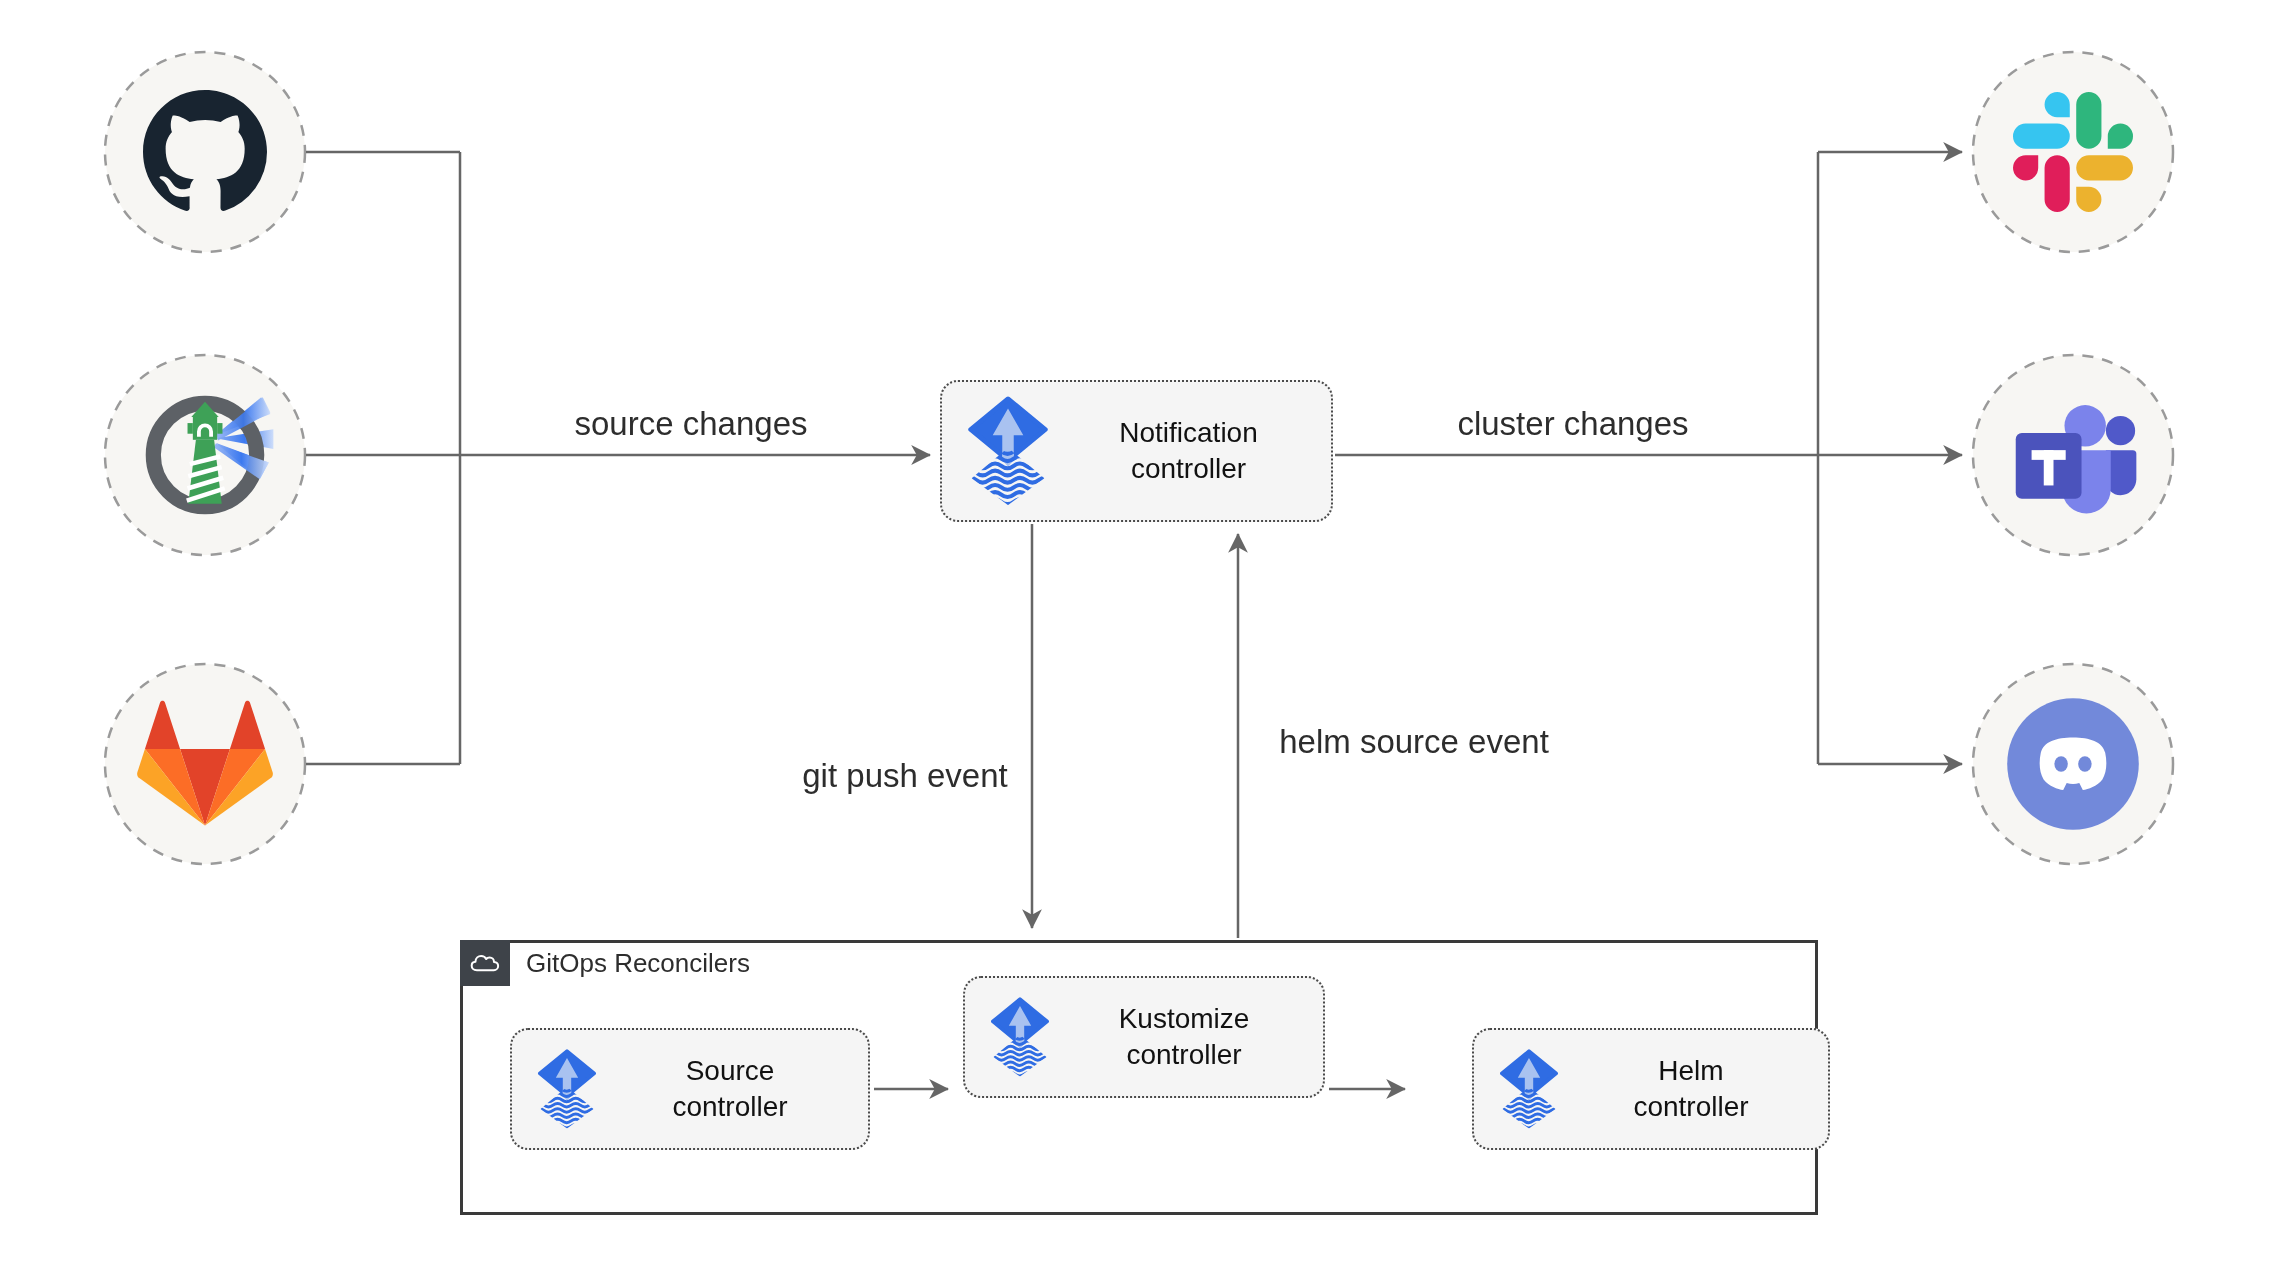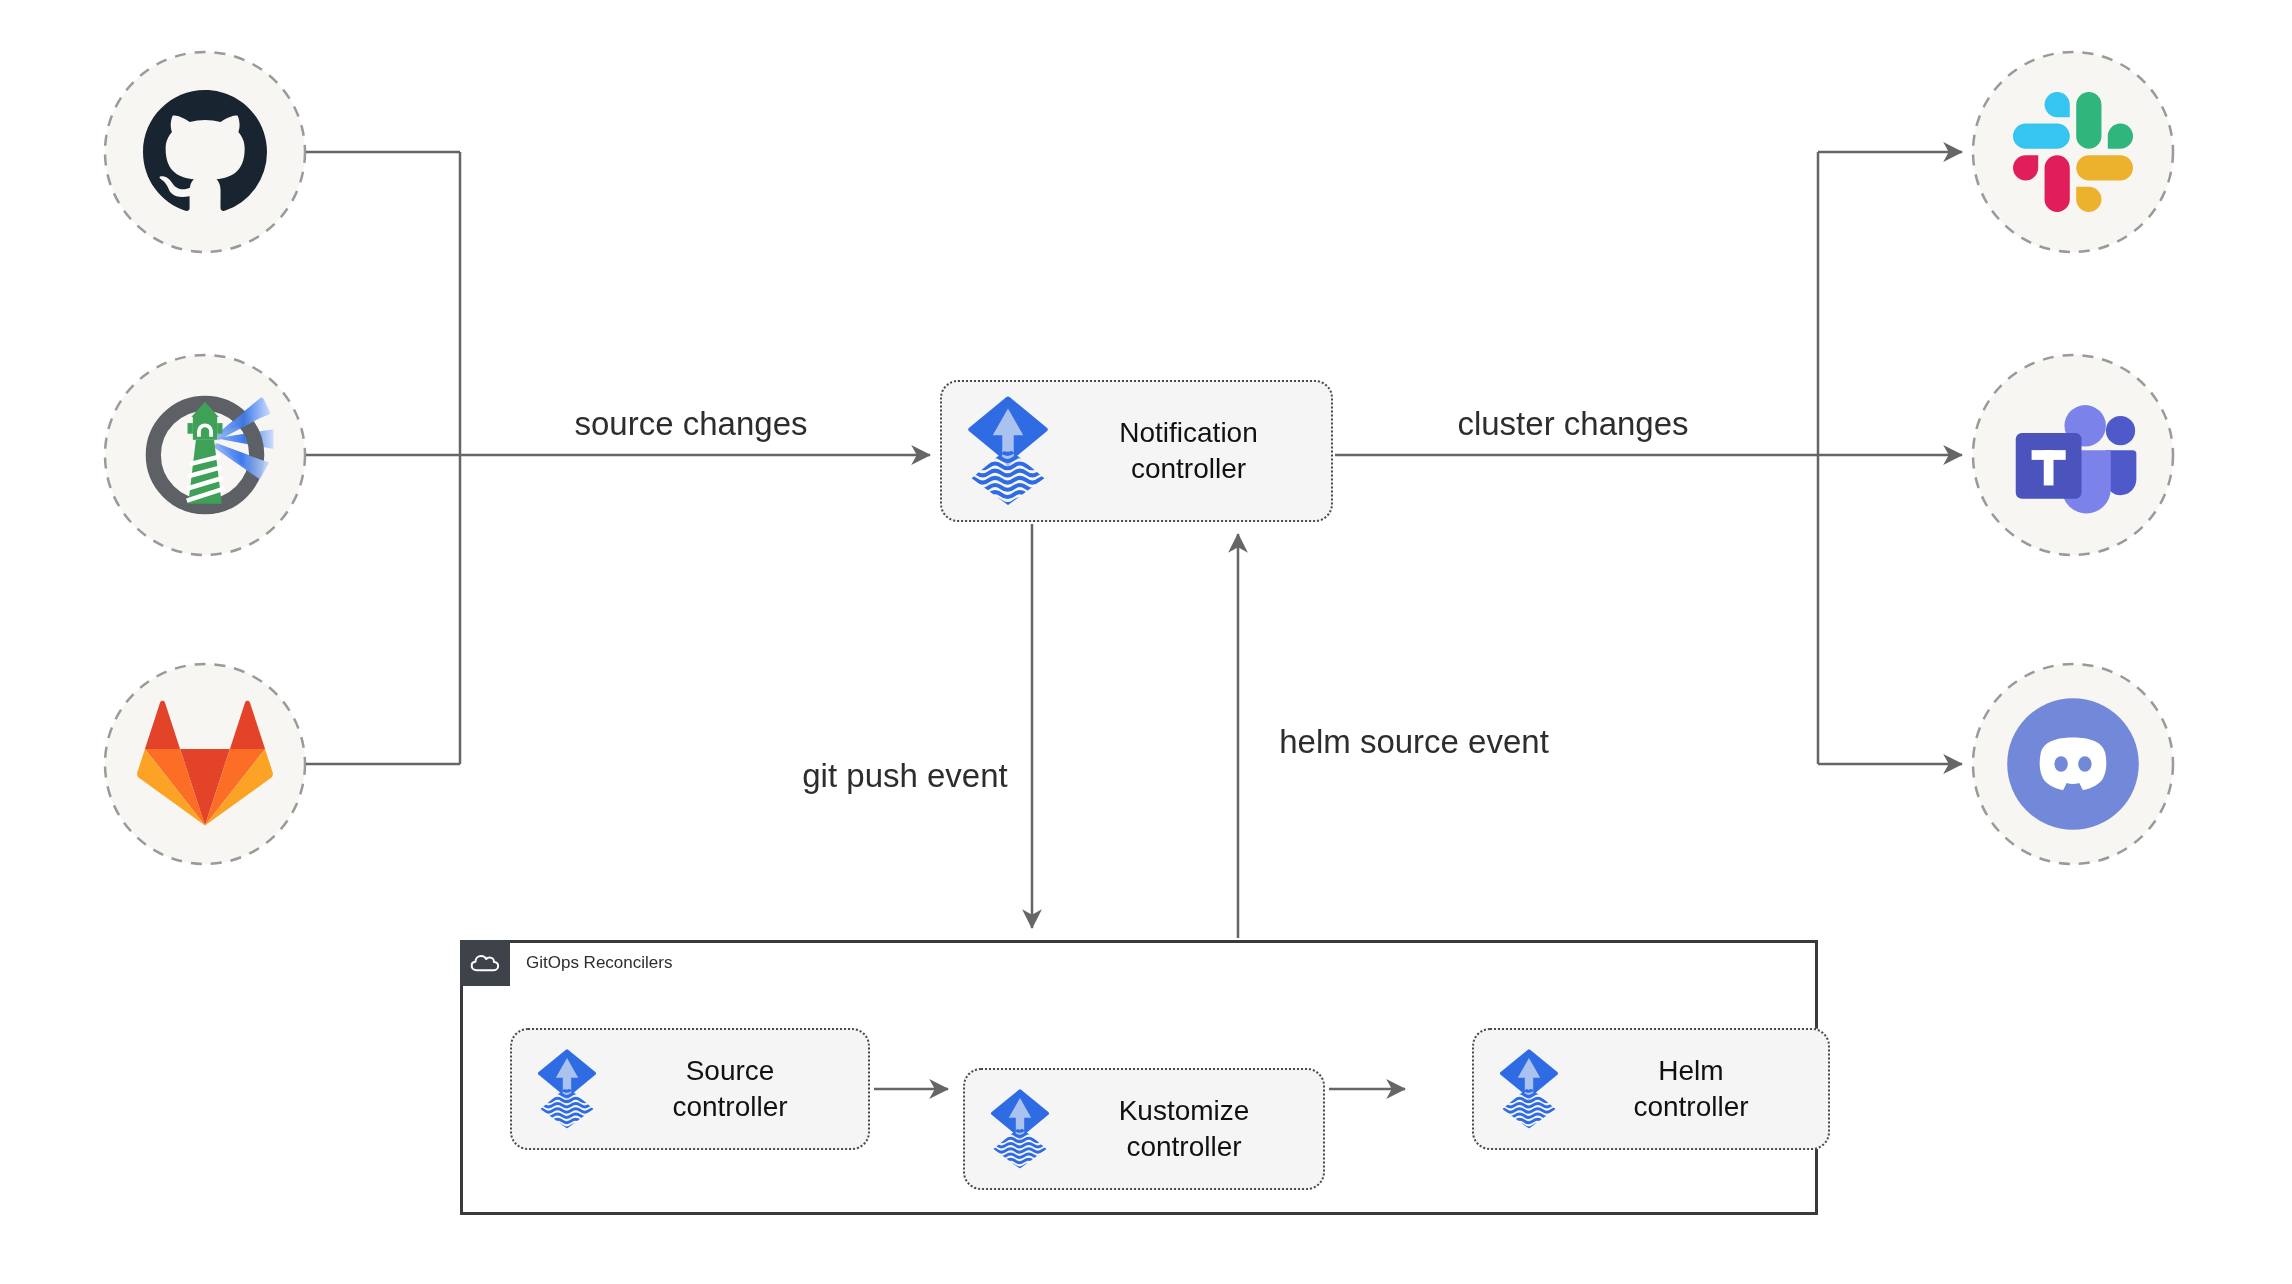--- a/index.html
+++ b/index.html
@@ -32,42 +32,42 @@
   .node .flux{flex:0 0 auto;line-height:0;}
   .node .node-label{
     flex:1 1 auto;text-align:center;
     font-size:28px;line-height:1.28;color:#111;
     white-space:pre-line;
     padding-right:10px;
   }
   #node-notification{left:940px;top:380px;width:393px;height:142px;}
   #node-notification .flux{margin-left:18px;}
   #node-source{left:510px;top:1028px;width:360px;height:122px;}
-  #node-kustomize{left:963px;top:1068px;width:362px;height:122px;}
+  #node-kustomize{left:963px;top:976px;width:362px;height:122px;}
   #node-helm{left:1472px;top:1028px;width:358px;height:122px;}
   .small-node .flux{margin-left:20px;}
 
   .container-box{
     position:absolute;z-index:2;
     left:460px;top:940px;width:1358px;height:275px;
     border:3px solid #3a3a3a;
     box-sizing:border-box;
     background:transparent;
   }
   .container-tab{
     position:absolute;z-index:3;
     left:460px;top:940px;width:50px;height:46px;
     background:#3e4349;
     display:flex;align-items:center;justify-content:center;
   }
   .container-label{
     position:absolute;z-index:3;
     left:526px;top:940px;height:46px;
     display:flex;align-items:center;
-    font-size:17px;color:#2d2d2d;
+    font-size:26px;color:#2d2d2d;
   }
 
   .edge-label{
     position:absolute;z-index:5;
     transform:translate(-50%,-50%);
     font-size:33px;color:#2d2d2d;
     white-space:nowrap;
   }
   #lbl-source-changes{left:691px;top:424px;text-align:right;}
   #lbl-cluster-changes{left:1573px;top:424px;}

